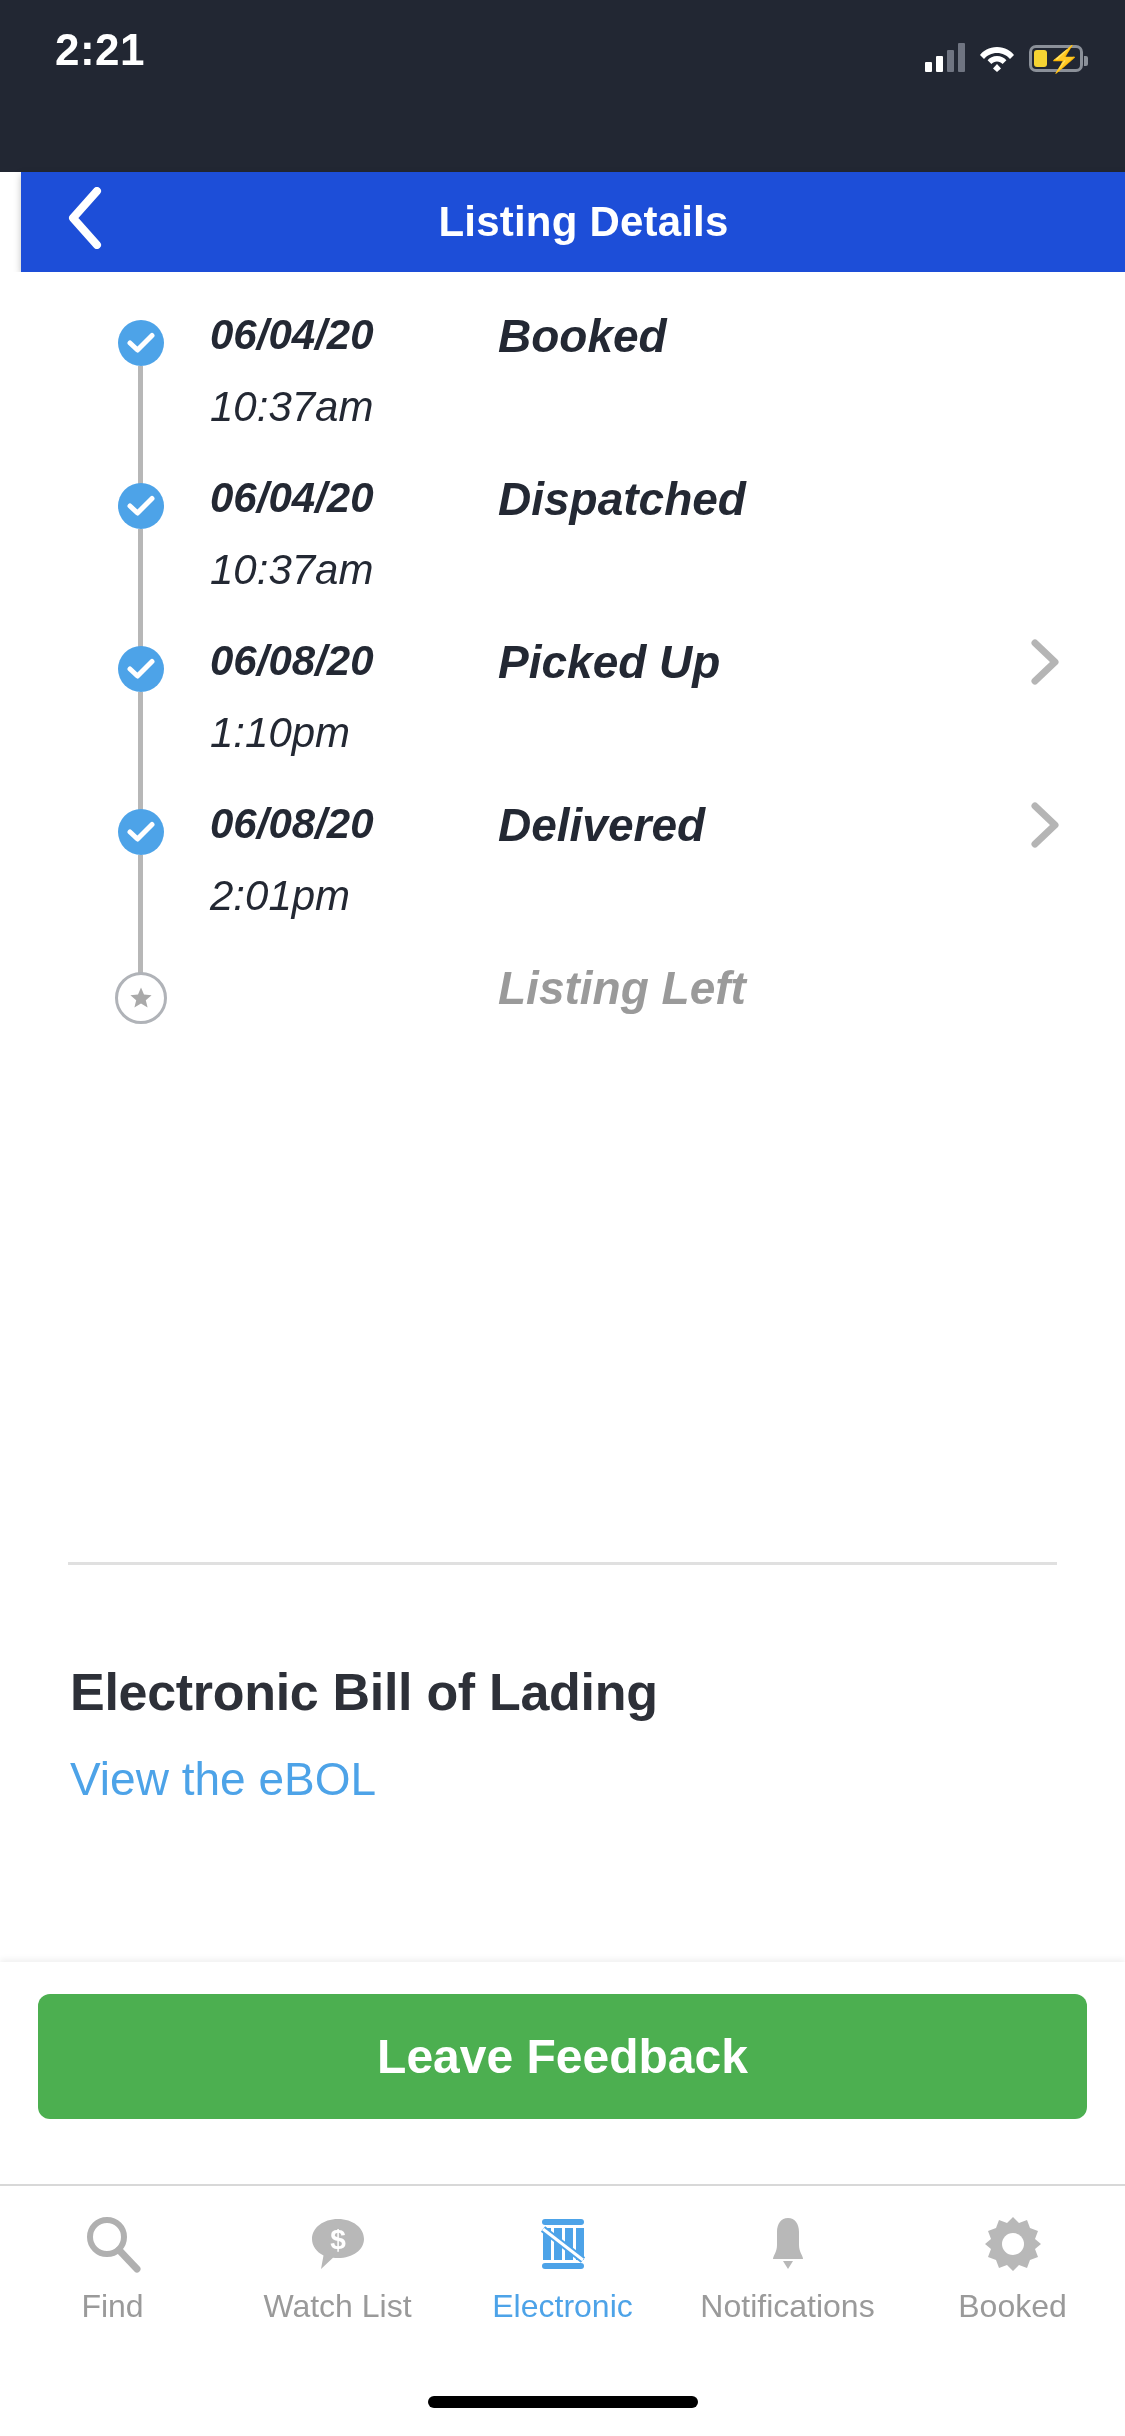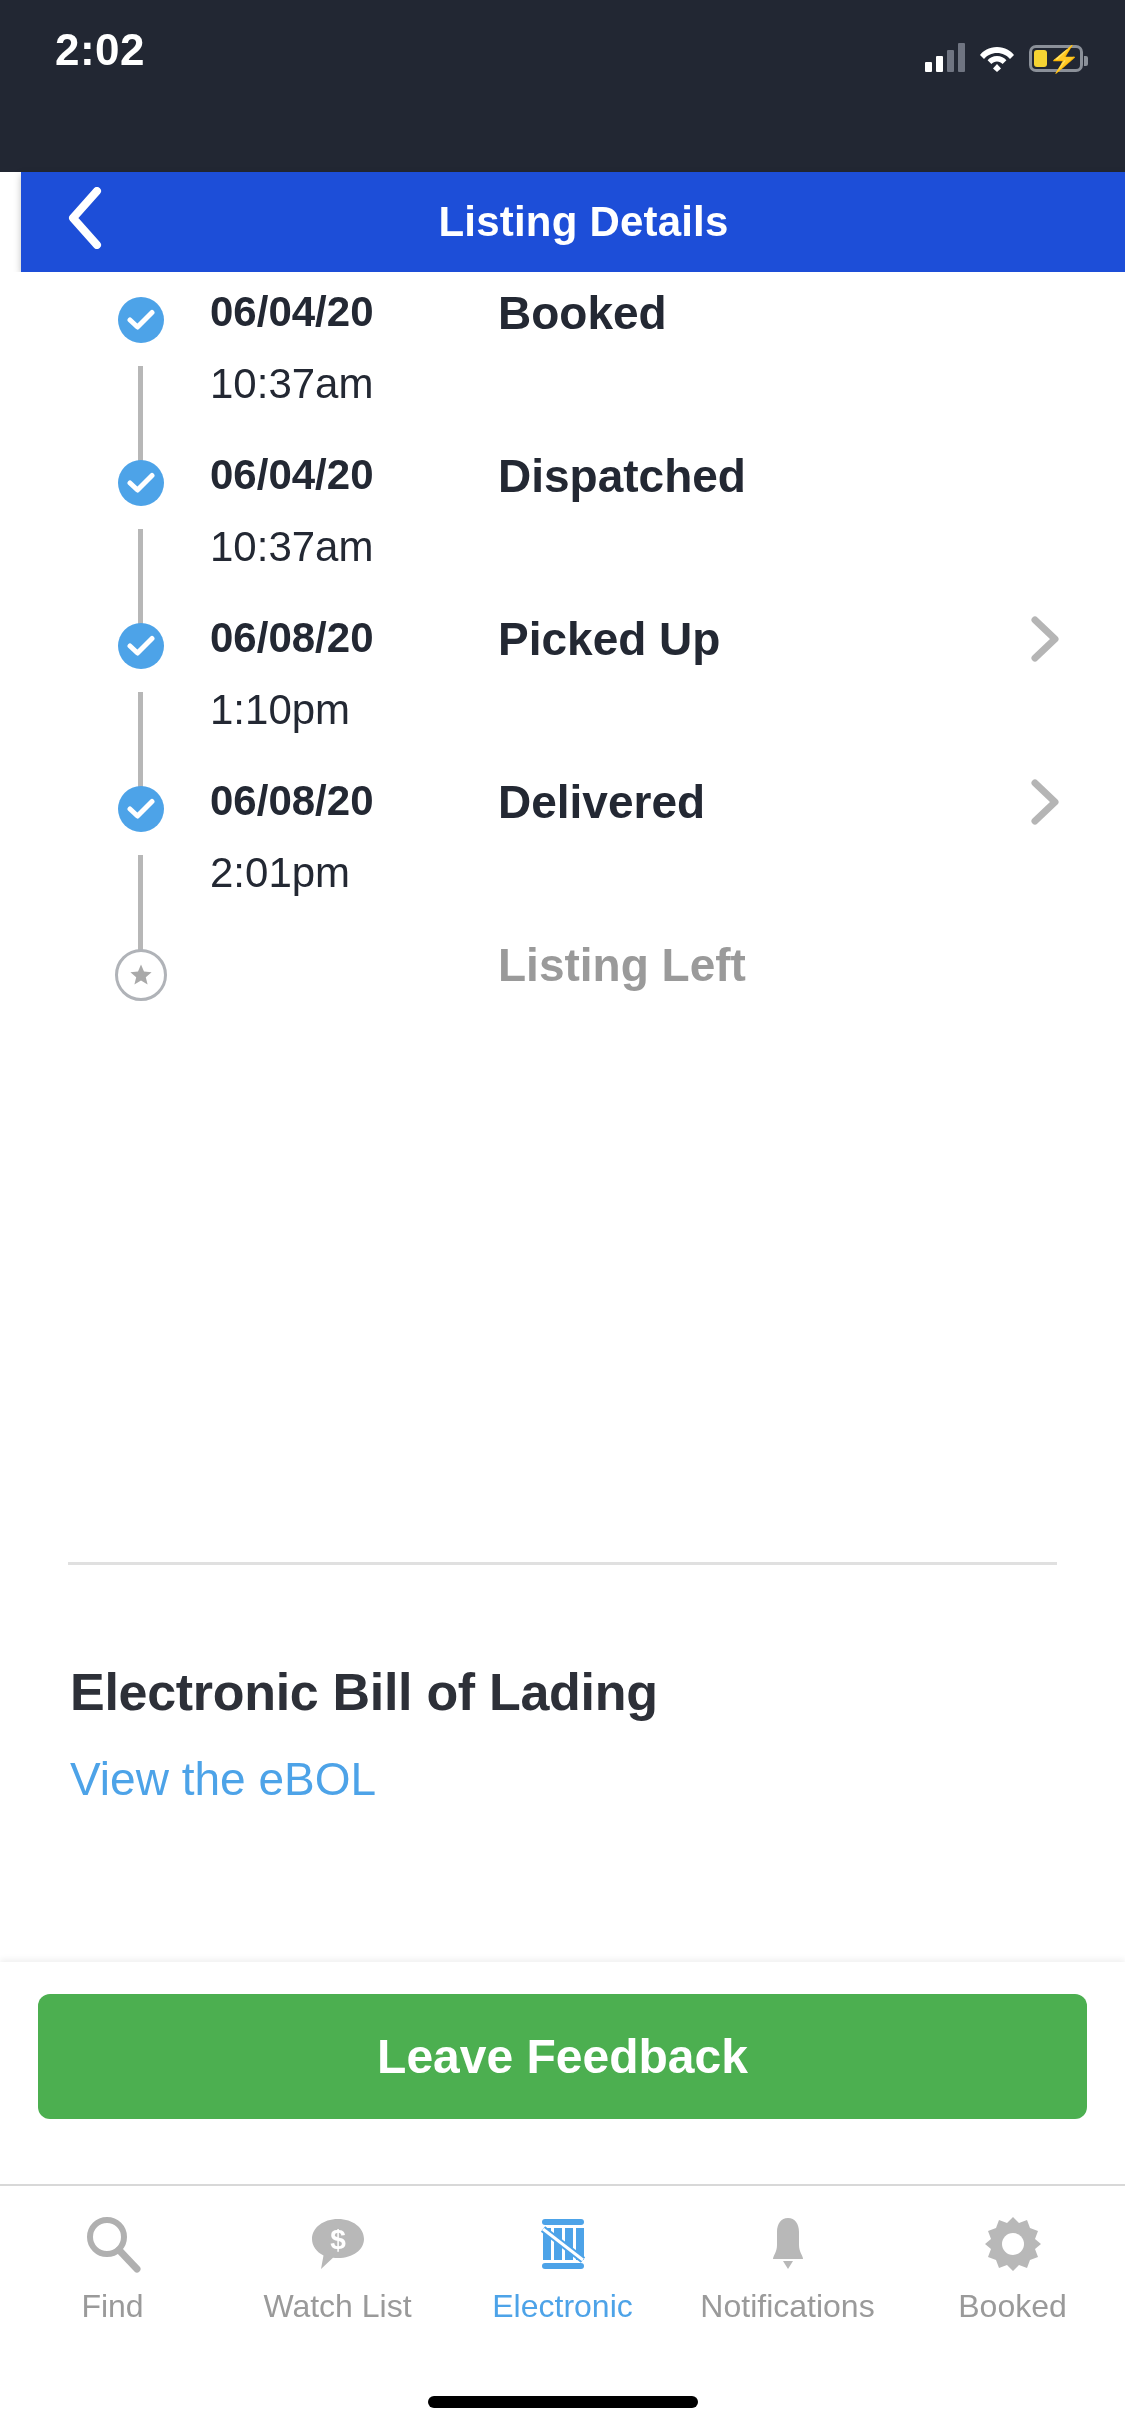--- a/index.html
+++ b/index.html
@@ -63,21 +63,21 @@
   .nav-back svg { display:block; }
   .nav-title {
     position:absolute; left:0; right:0; top:26px;
     text-align:center; color:#ffffff;
     font-size:42px; font-weight:700; letter-spacing:0.2px;
   }
 
   
   .content { position:absolute; top:272px; left:0; width:1125px; height:1690px; background:#ffffff; }
 
-  .timeline { position:relative; padding-top:25px; }
+  .timeline { position:relative; padding-top:48px;font-style:italic; }
   .tl-row { position:relative; height:163px; }
   .tl-row.last { height:120px; }
 
   
   .tl-rail {
     position:absolute; left:138px; width:5px; background:#b7b7b7;
   }
 
   .tl-dot {
     position:absolute; left:118px; top:0;
@@ -158,21 +158,21 @@
     bottom:28px; width:270px; height:12px;
     background:#000000; border-radius:6px;
   }
 </style>
 </head>
 <body>
 
 <div class="phone">
 
   <div class="statusbar">
-    <div class="status-time">2:02</div>
+    <div class="status-time">2:21</div>
     <div class="status-right">
       <span class="signal">
         <i class="b1"></i>
           <i class="b2"></i>
           <i class="b3"></i>
           <i class="b4"></i>
       </span>
       <span class="wifi">
         <svg width="36" height="30" viewBox="0 0 36 30">
           <path d="M18 5 C10 5 4 9 1 13 L5 17 C8 13.5 12.6 11 18 11 C23.4 11 28 13.5 31 17 L35 13 C32 9 26 5 18 5 Z" fill="#ffffff"></path>

